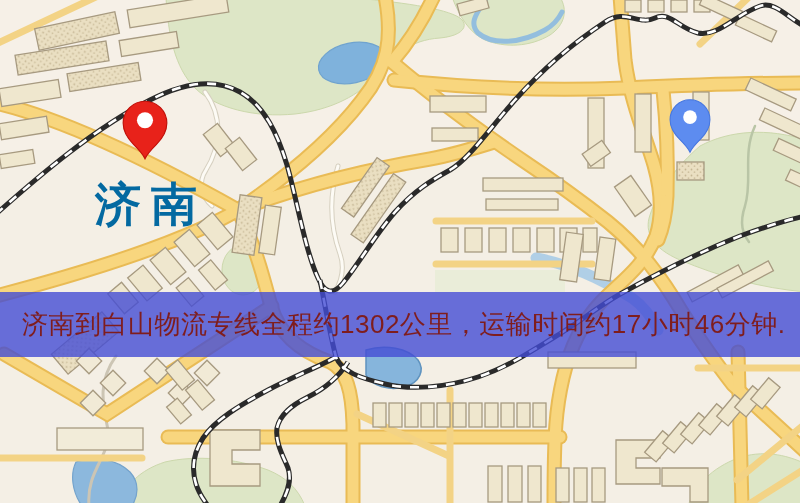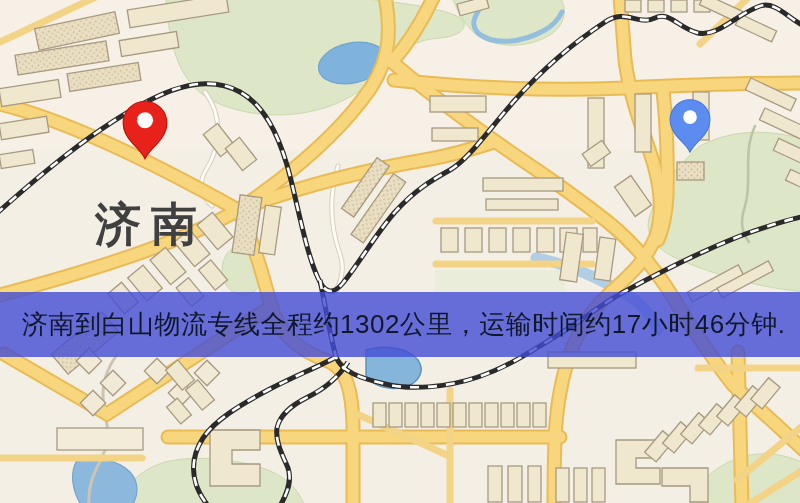--- a/index.html
+++ b/index.html
@@ -227,20 +227,20 @@
   <svg class="pin" style="left:122px;top:98px;" width="46" height="64" viewBox="0 0 40 52">
     <path d="M20,1 C9.5,1 1,9.5 1,20 C1,27 5,33.5 10,38.5 C14,42.5 18,46.5 20,51 C22,46.5 26,42.5 30,38.5 C35,33.5 39,27 39,20 C39,9.5 30.5,1 20,1 Z" stroke="#c01009" stroke-width="1" fill="#e8221a"></path>
     <circle cx="20" cy="17.5" r="7" fill="#ffffff"></circle>
   </svg>
 
   <svg class="pin" style="left:669px;top:96px;" width="42" height="60" viewBox="0 0 40 52">
     <path d="M20,1 C9.5,1 1,9.5 1,20 C1,27 5,33.5 10,38.5 C14,42.5 18,46.5 20,51 C22,46.5 26,42.5 30,38.5 C35,33.5 39,27 39,20 C39,9.5 30.5,1 20,1 Z" stroke="#4677e0" stroke-width="1" fill="#5d8cf0"></path>
     <circle cx="20" cy="17.5" r="6.5" fill="#ffffff"></circle>
   </svg>
 
-  <div id="origin-label" class="city-label" style="color: #404040; margin-top: 20px;">济南</div>
+  <div id="origin-label" class="city-label" style="color: #0369a1;">济南</div>
 
 
   <div id="banner" style="background: rgba(68, 76, 212, 0.8);">
-    <span id="banner-text" style="color: #0f172a;">济南到白山物流专线全程约1302公里，运输时间约17小时46分钟.</span>
+    <span id="banner-text" style="color: #7f1d1d;">济南到白山物流专线全程约1302公里，运输时间约17小时46分钟.</span>
   </div>
 
 </div>
 
 </body></html>

